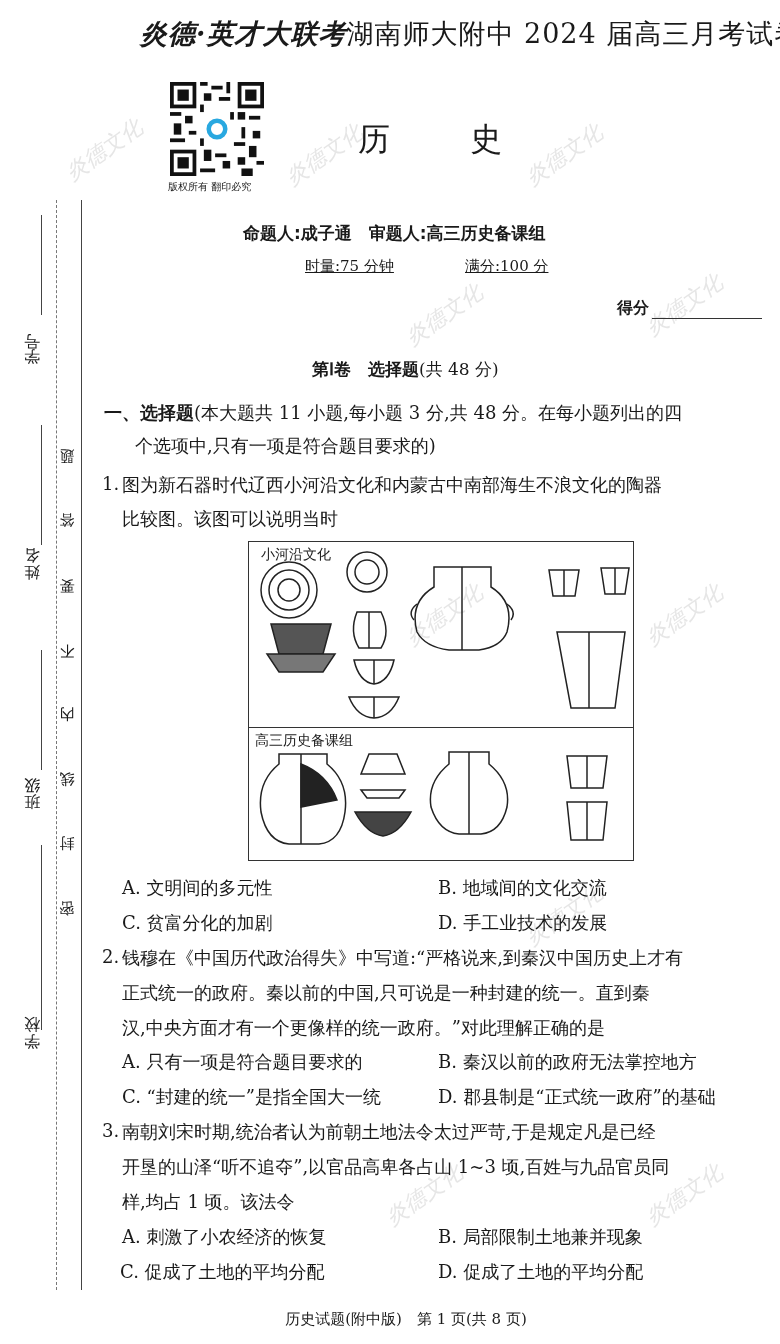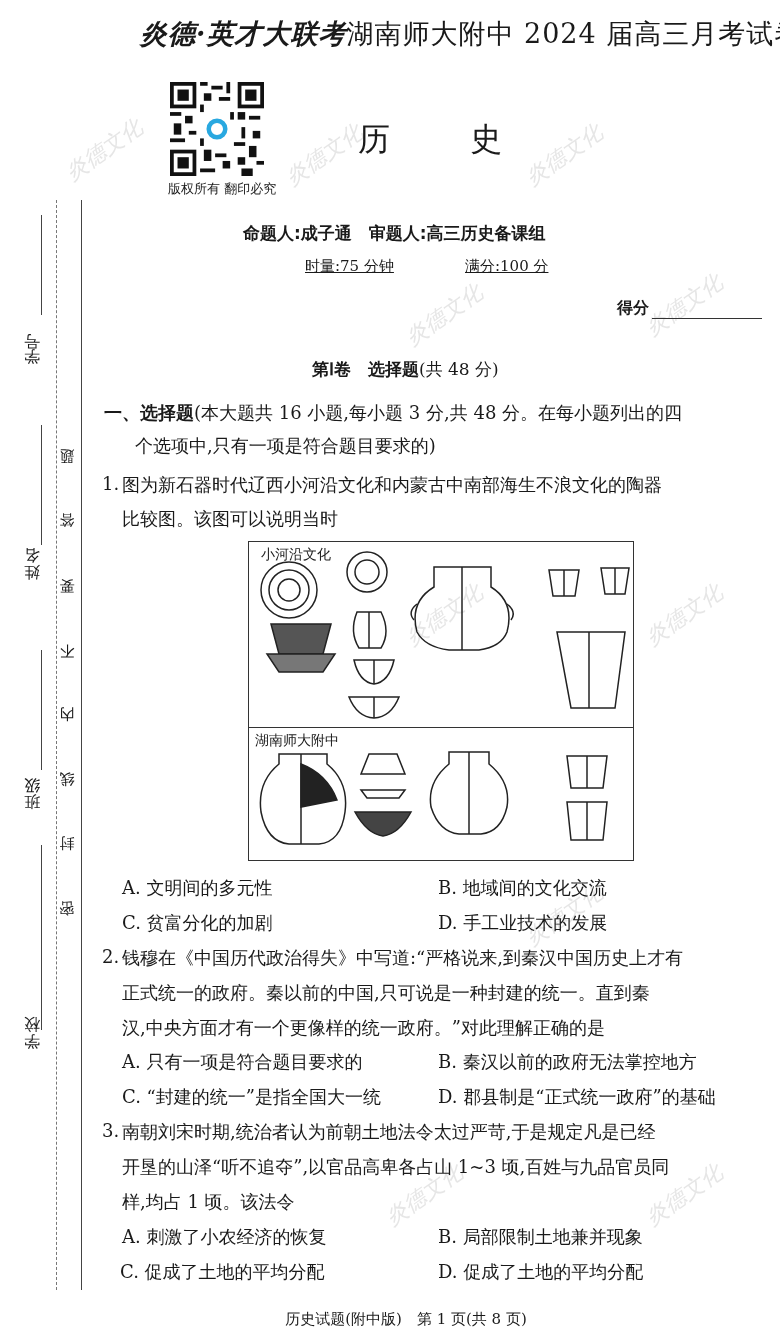--- a/index.html
+++ b/index.html
@@ -2,21 +2,21 @@
 <html><head>
 <meta charset="utf-8">
 <style>
   html, body { margin:0; padding:0; }
   body { width:780px; height:1344px; background:#fff; position:relative; overflow:hidden;
          font-family:"DejaVu Serif", "Liberation Serif", serif; color:#1a1a1a; }
   .abs { position:absolute; }
   .title { left:140px; top:16px; font-size:27px; white-space:nowrap; letter-spacing:1px; }
   .title .bold { font-weight:bold; font-style:italic; }
   .qr { left:170px; top:82px; width:94px; height:94px; }
-  .qr-caption { left:168px; top:180px; font-size:13px; font-family:"DejaVu Sans", sans-serif; }
+  .qr-caption { left:168px; top:180px; font-size:10px; font-family:"DejaVu Sans", sans-serif; }
   .subject { top:118px; font-size:32px; font-family:"DejaVu Sans", sans-serif; }
   .authors { left:243px; top:222px; font-size:17px; font-weight:bold; font-family:"DejaVu Sans", sans-serif; white-space:nowrap; }
   .timing { left:305px; top:257px; font-size:15px; white-space:nowrap;text-decoration:underline; }
   .score { left:617px; top:298px; font-size:16px; font-weight:bold; font-family:"DejaVu Sans", sans-serif; }
   .score-line { left:652px; top:318px; width:110px; border-bottom:1px solid #333; }
   .section { left:312px; top:358px; font-size:17px; white-space:nowrap; }
   .section b { font-family:Liberation Serif, serif; }
   .line { font-size:18px; white-space:nowrap; }
   .part-head b { font-family:"DejaVu Sans", sans-serif; }
   .figure { left:248px; top:541px; width:386px; height:320px; border:1.5px solid #333; box-sizing:border-box; }
@@ -108,32 +108,32 @@
 <div class="abs authors">命题人:成子通　审题人:高三历史备课组</div>
 <div class="abs timing">时量:75 分钟</div>
 <div class="abs timing" style="left:465px">满分:100 分</div>
 <div class="abs score">得分</div>
 <div class="abs score-line"></div>
 
 <div class="abs section">
   <b>第Ⅰ卷　选择题</b><span>(共 48 分)</span>
 </div>
 <div class="abs line part-head" style="left:104px;top:401px">
-  <b>一、选择题</b><span>(本大题共 16 小题,每小题 3 分,共 48 分。在每小题列出的四</span>
+  <b>一、选择题</b><span>(本大题共 11 小题,每小题 3 分,共 48 分。在每小题列出的四</span>
 </div>
 <div class="abs line" style="left:135px;top:434px">个选项中,只有一项是符合题目要求的)</div>
 
 <div class="abs line" style="left:102px;top:473px">1.</div>
 <div class="abs line" style="left:122px;top:473px">图为新石器时代辽西小河沿文化和内蒙古中南部海生不浪文化的陶器</div>
 <div class="abs line" style="left:122px;top:507px">比较图。该图可以说明当时</div>
 
 <div class="abs figure">
   <div class="abs fig-label" style="left:12px;top:4px">小河沿文化</div>
   <div class="abs fig-divider"></div>
-  <div class="abs fig-label" style="left:6px;top:190px">湖南师大附中</div>
+  <div class="abs fig-label" style="left:6px;top:190px">高三历史备课组</div>
   <svg class="abs" style="left:0;top:0" width="384" height="318" viewBox="0 0 384 318">
     <g fill="none" stroke="#222" stroke-width="1.5">
 
       <circle cx="40" cy="48" r="28"></circle>
         <circle cx="40" cy="48" r="20"></circle>
         <circle cx="40" cy="48" r="11"></circle>
       <path d="M22 82 L82 82 L74 112 L30 112 Z" fill="#555"></path>
         <path d="M18 112 L86 112 L74 130 L30 130 Z" fill="#777"></path>
       <circle cx="118" cy="30" r="20"></circle>
         <circle cx="118" cy="30" r="12" fill="#fff"></circle>

